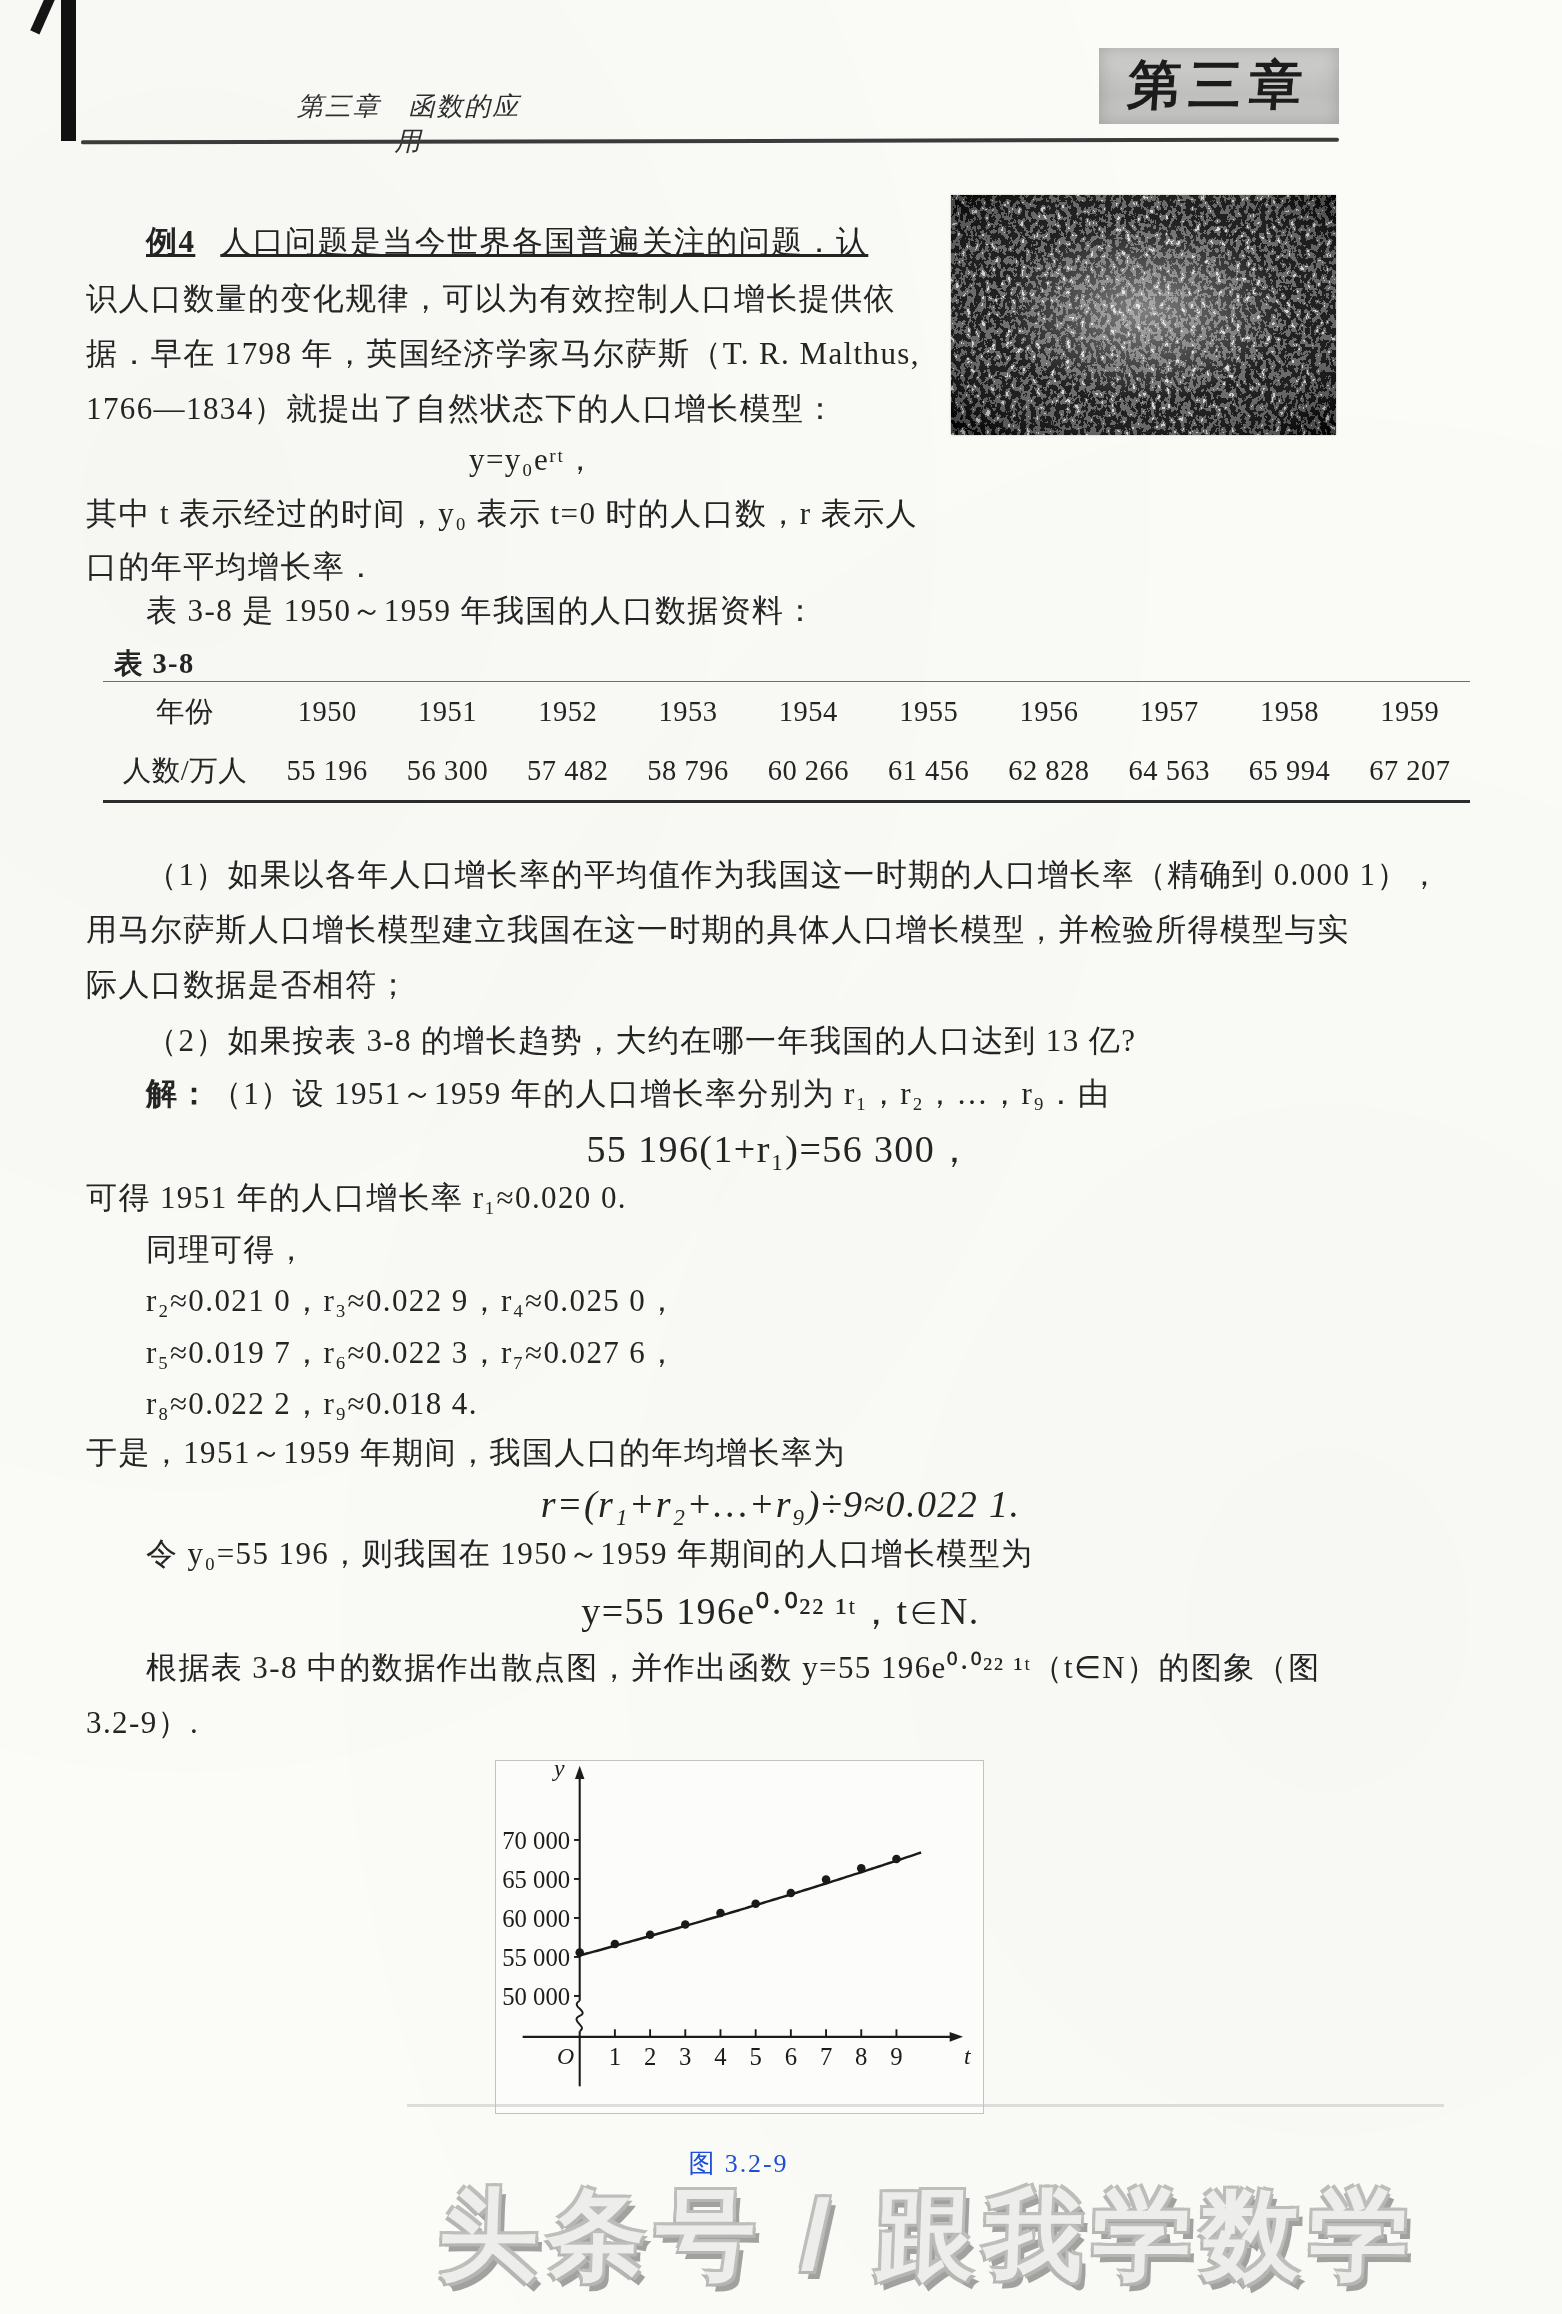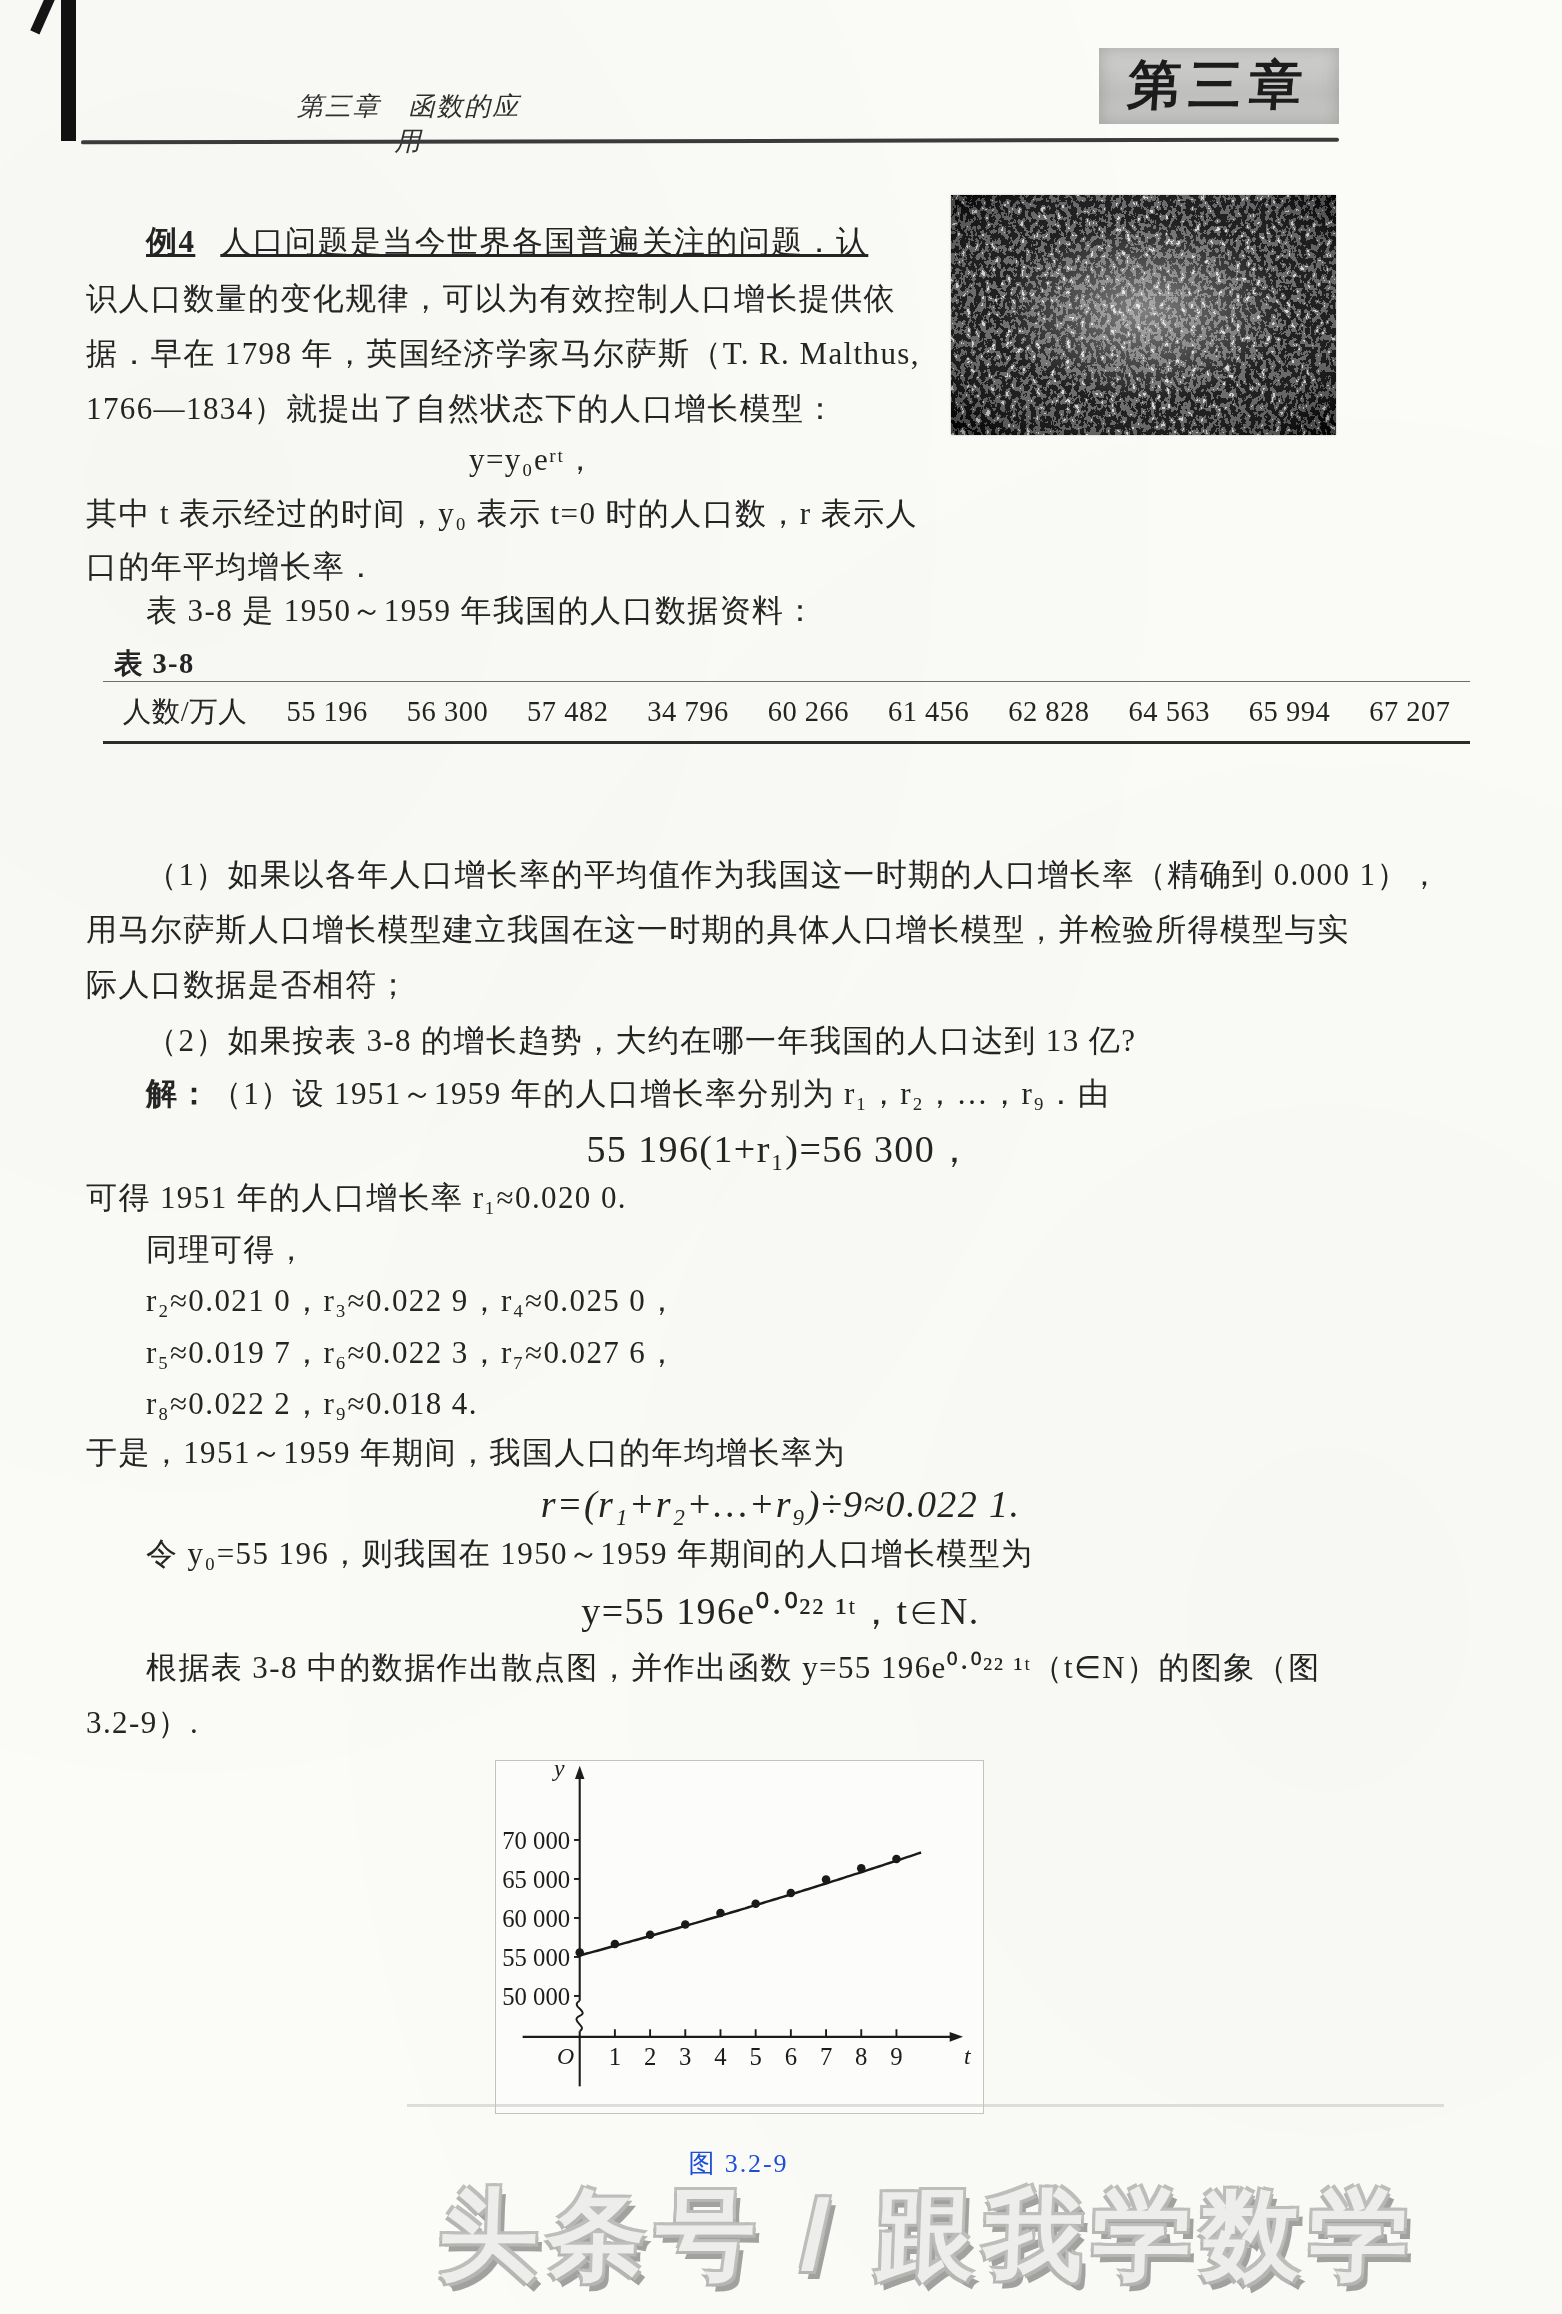--- a/index.html
+++ b/index.html
@@ -135,26 +135,39 @@
 <div class="line flush" style="top:333px;">据．早在 1798 年，英国经济学家马尔萨斯（T. R. Malthus,</div>
 <div class="line flush" style="top:388px;">1766—1834）就提出了自然状态下的人口增长模型：</div>
 <div class="centered-narrow" style="top:439px;">y=y₀eʳᵗ，</div>
 <div class="line flush" style="top:493px;">其中 t 表示经过的时间，y₀ 表示 t=0 时的人口数，r 表示人</div>
 <div class="line flush" style="top:546px;">口的年平均增长率．</div>
 <div class="line indent" style="top:590px;">表 3-8 是 1950～1959 年我国的人口数据资料：</div>
 <div class="line bold" style="top:643px;left:114px;font-size:28.5px;">表 3-8</div>
 
 <table class="pop">
   <tbody>
+      <tr>
+    <th>年份</th>
+    <td>1950</td>
+    <td>1951</td>
+    <td>1952</td>
+    <td>1953</td>
+    <td>1954</td>
+    <td>1955</td>
+    <td>1956</td>
+    <td>1957</td>
+    <td>1958</td>
+    <td>1959</td>
+  </tr>
   <tr>
     <th>人数/万人</th>
     <td>55 196</td>
     <td>56 300</td>
     <td>57 482</td>
-    <td>34 796</td>
+    <td>58 796</td>
     <td>60 266</td>
     <td>61 456</td>
     <td>62 828</td>
     <td>64 563</td>
     <td>65 994</td>
     <td>67 207</td>
   </tr>
 </tbody>
   </table>
 

